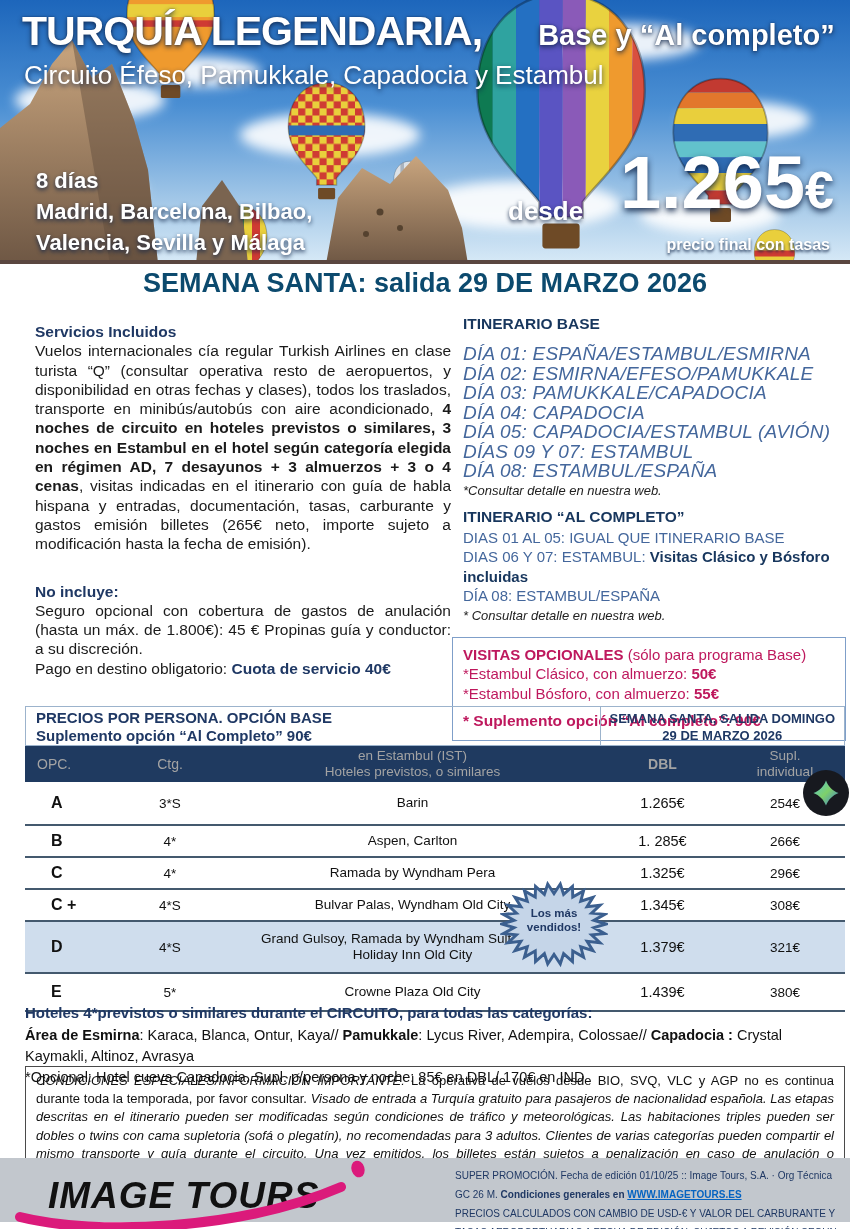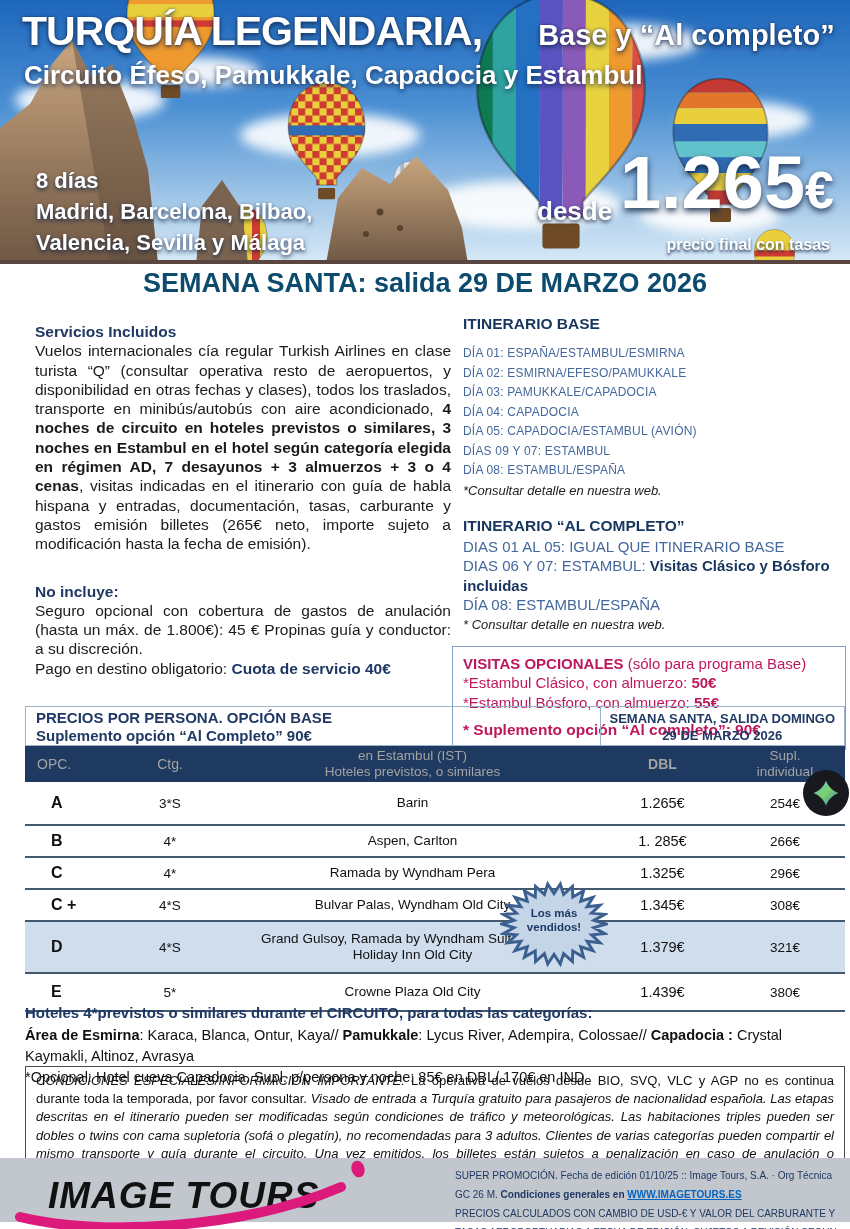--- a/index.html
+++ b/index.html
@@ -8,48 +8,48 @@
 
   
   .hero{position:absolute;left:0;top:0;width:850px;height:264px;overflow:hidden;
         background:linear-gradient(180deg,#1d66bb 0%,#4b8fd3 40%,#a8cbe9 78%,#d8eaf7 100%);}
   .hero svg{position:absolute;left:0;top:0;}
   .hero-strip{position:absolute;left:0;top:260px;width:850px;height:4px;background:#5a4640;}
   .hero-title{position:absolute;left:22px;top:8px;width:820px;color:#fff;
               text-shadow:0 2px 5px rgba(15,35,70,.85),0 0 2px rgba(15,35,70,.6);white-space:nowrap;}
   .hero-title .big{font-size:41px;font-weight:bold;letter-spacing:-1px;}
   .hero-title .small{font-size:29px;font-weight:bold;margin-left:48px;}
-  .hero-sub{position:absolute;left:24px;top:60px;color:#fff;font-size:26px;font-weight:bold;
+  .hero-sub{position:absolute;left:24px;top:60px;color:#fff;font-size:26px;font-weight:normal;
             text-shadow:0 2px 5px rgba(15,35,70,.85);}
   .hero-left{position:absolute;left:36px;top:165px;color:#fff;font-weight:bold;font-size:22px;
              line-height:31px;text-shadow:0 2px 4px rgba(15,35,70,.9);}
   .hero-desde{position:absolute;left:508px;top:196px;color:#fff;font-weight:bold;font-size:26px;
-              text-shadow:0 2px 4px rgba(15,35,70,.9);margin-left:29px;}
+              text-shadow:0 2px 4px rgba(15,35,70,.9);}
   .hero-price{position:absolute;right:16px;top:146px;color:#fff;font-weight:bold;font-size:74px;
               line-height:74px;text-shadow:0 3px 6px rgba(15,35,70,.9);}
   .hero-price .eur{font-size:52px;}
   .hero-pnote{position:absolute;right:20px;top:236px;color:#fff;font-weight:bold;font-size:16px;
               text-shadow:0 2px 3px rgba(15,35,70,.9);}
 
   
   .banner{position:absolute;left:0;top:268px;width:850px;text-align:center;
           color:#0c4a6e;font-size:27px;font-weight:bold;}
 
   
   .leftcol{position:absolute;left:35px;top:322px;width:416px;color:#1a1a1a;font-size:15.5px;line-height:19.3px;}
   .h-navy{color:#1F3864;font-weight:bold;font-size:15.5px;}
   .just{text-align:justify;}
   .notinc{margin-top:28px;}
 
   
   .rightcol{position:absolute;left:463px;top:315px;width:384px;}
   .itin-h{color:#17365D;font-weight:bold;font-size:15.5px;margin-bottom:11px;}
-  .itin-days div{color:#44679C;font-size:12px;line-height:19.5px;letter-spacing:.2px;}
+  .itin-days div{color:#44679C;font-size:19px;line-height:19.5px;letter-spacing:.2px;font-style:italic;}
   .webnote{color:#222;font-size:13px;font-style:italic;margin-top:2px;}
-  .itin2{margin-top:19px;}
+  .itin2{margin-top:10px;}
   .itin2 .l{color:#44679C;font-size:15px;line-height:19.5px;}
   .itin2 .b{color:#17365D;font-weight:bold;}
   .visitas{margin-top:14px;margin-left:-11px;border:1.5px solid #7f9fc9;background:#fff;
            padding:7px 10px 9px 10px;width:372px;color:#be185d;font-size:15px;line-height:19.5px;}
   .visitas .bold{font-weight:bold;}
   .visitas .sup{font-weight:bold;font-size:15.5px;margin-top:8px;}
 
   
   .ptable{position:absolute;left:25px;top:706px;width:820px;}
   .t-head{display:flex;border:1px solid #9cb3cc;box-sizing:border-box;height:40px;}

